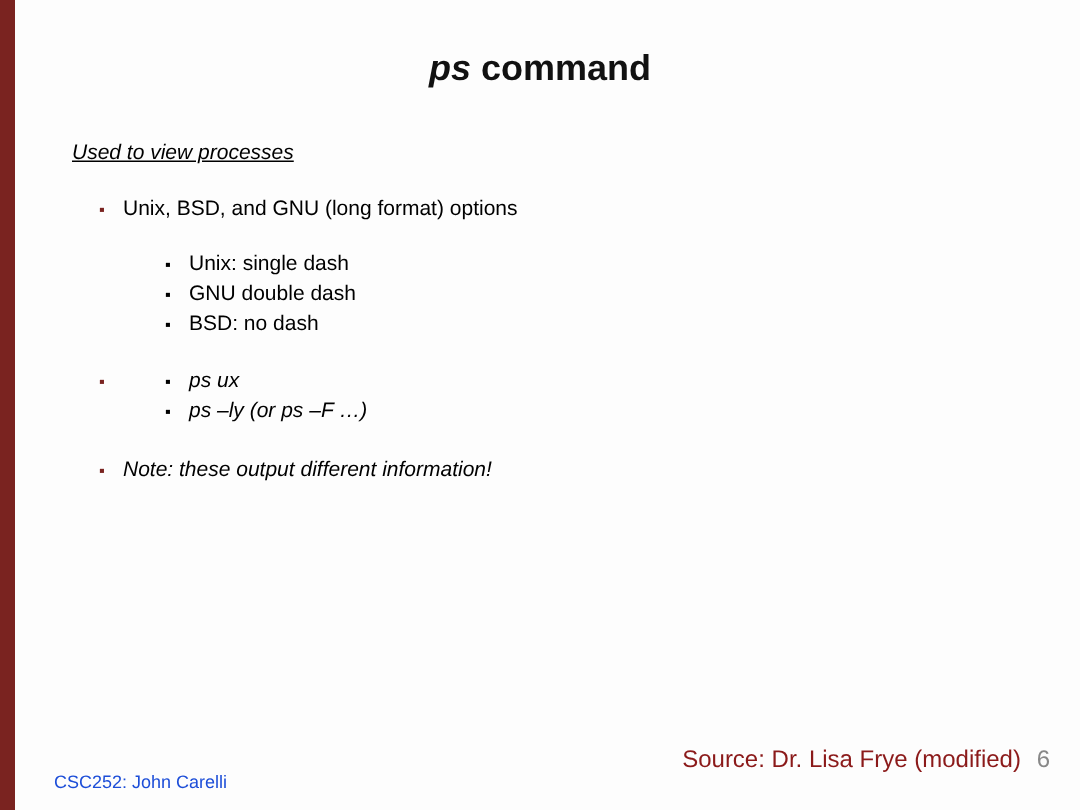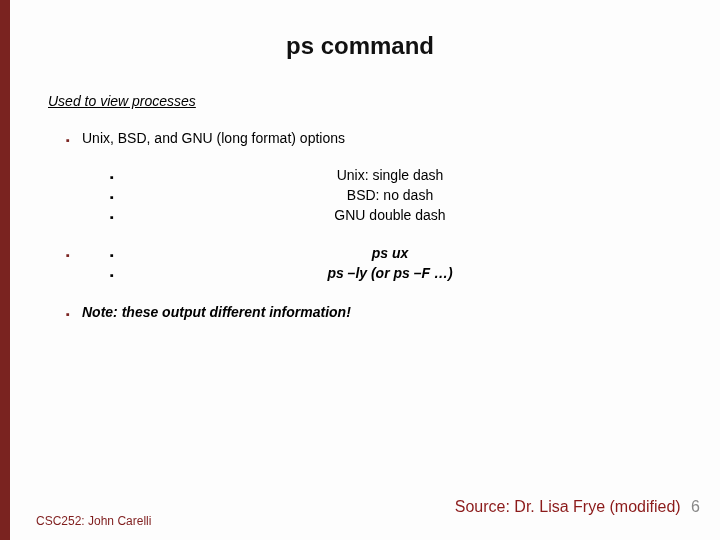--- a/index.html
+++ b/index.html
@@ -31,20 +31,21 @@
     position: absolute;
     top: 32px;
     left: 0;
     right: 0;
     text-align: center;
     font-size: 24px;
     font-weight: bold;
     color: #111;
   }
   .title .cmd {
+    font-style: italic;
   }
   .content {
     position: absolute;
     top: 92px;
     left: 48px;
     right: 30px;
     font-size: 14px;
     line-height: 1.35;
   }
   .subtitle {
@@ -68,38 +69,36 @@
     left: 0;
     top: 0;
     font-size: 11px;
     line-height: 22px;
   }
   ul.level1 > li::before {
     color: #7a2320;
   }
   ul.level2 {
     margin-left: 28px;
-    text-align: center;
   }
   ul.level2 > li::before {
     color: #000;
   }
   .block {
     margin-bottom: 20px;
   }
   .ital {
     font-style: italic;
-    font-weight: bold;
   }
   .footer-left {
     position: absolute;
     left: 36px;
     bottom: 12px;
     font-size: 12px;
-    color: #7f1d1d;
+    color: #1d4ed8;
     font-family: "Trebuchet MS", Arial, sans-serif;
   }
   .footer-right {
     position: absolute;
     right: 20px;
     bottom: 24px;
     font-size: 16px;
     color: #8b1a1a;
     font-family: "Trebuchet MS", Arial, sans-serif;
   }
@@ -118,22 +117,22 @@
     <span class="cmd">ps</span><span> command</span>
   </div>
 
   <div class="content">
     <div class="subtitle">Used to view processes</div>
     <div id="sections">
         <div class="block">
           <ul class="level1">
             <li><span>Unix, BSD, and GNU (long format) options</span><ul class="level2">
                 <li><span>Unix: single dash</span></li>
+                <li><span>GNU double dash</span></li>
                 <li><span>BSD: no dash</span></li>
-                <li><span>GNU double dash</span></li>
               </ul></li>
           </ul>
         </div>
         <div class="block">
           <ul class="level1">
             <li><ul class="level2">
                 <li><span class="ital">ps ux</span></li>
                 <li><span class="ital">ps –ly   (or ps –F  …)</span></li>
               </ul></li>
           </ul>

